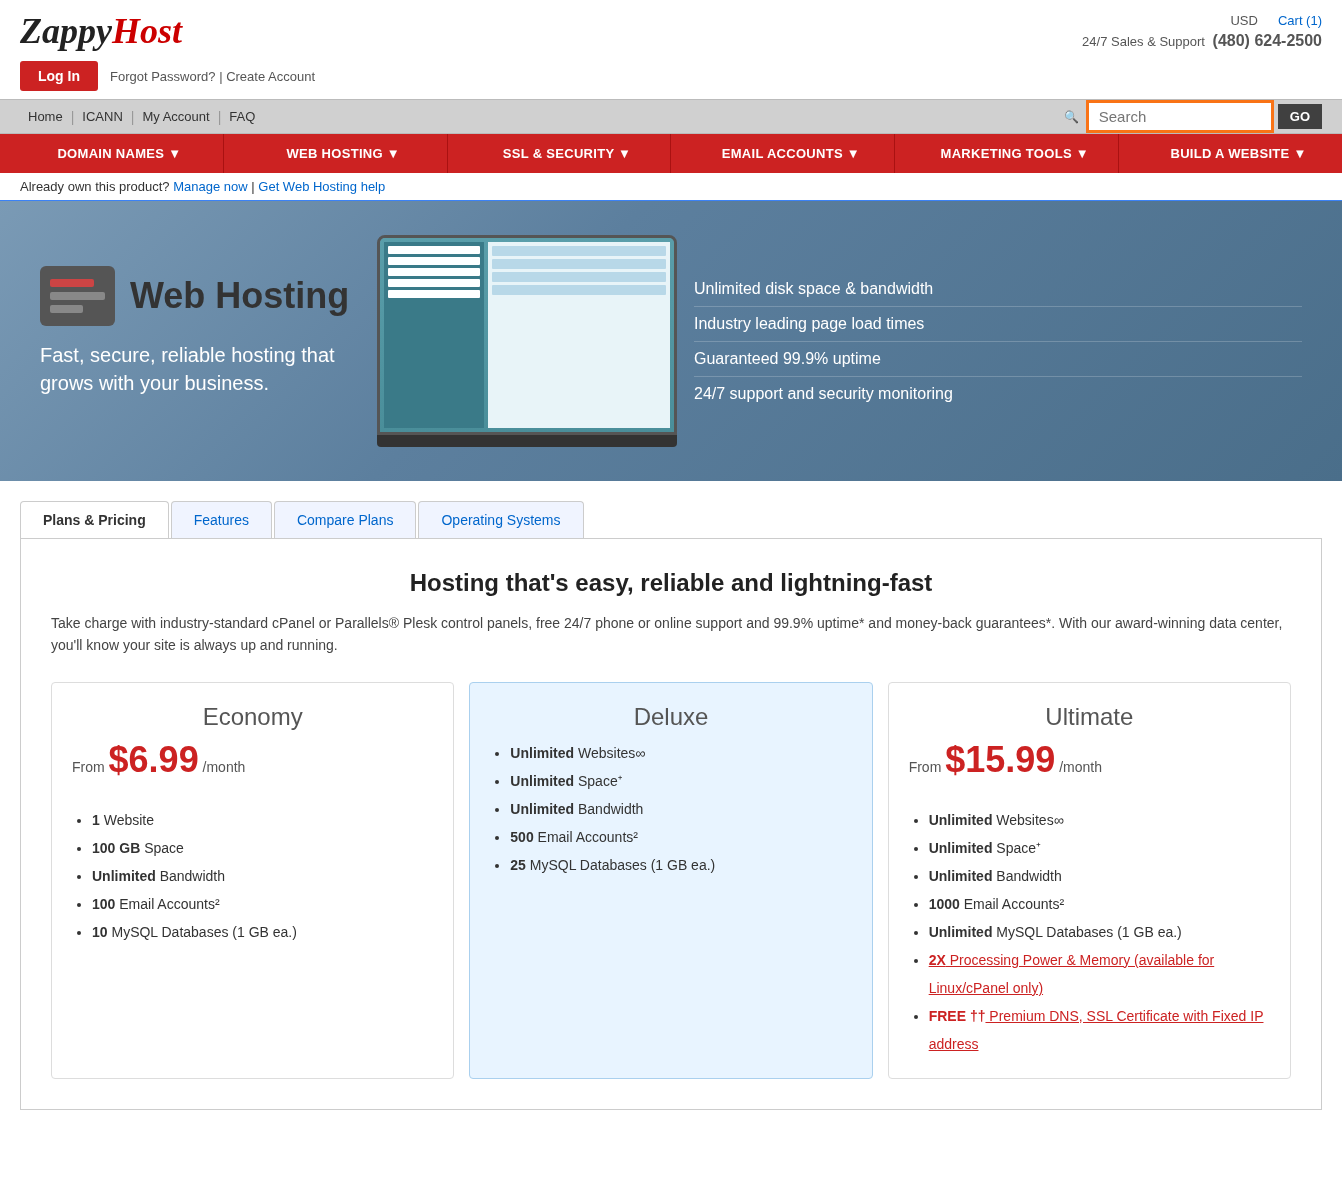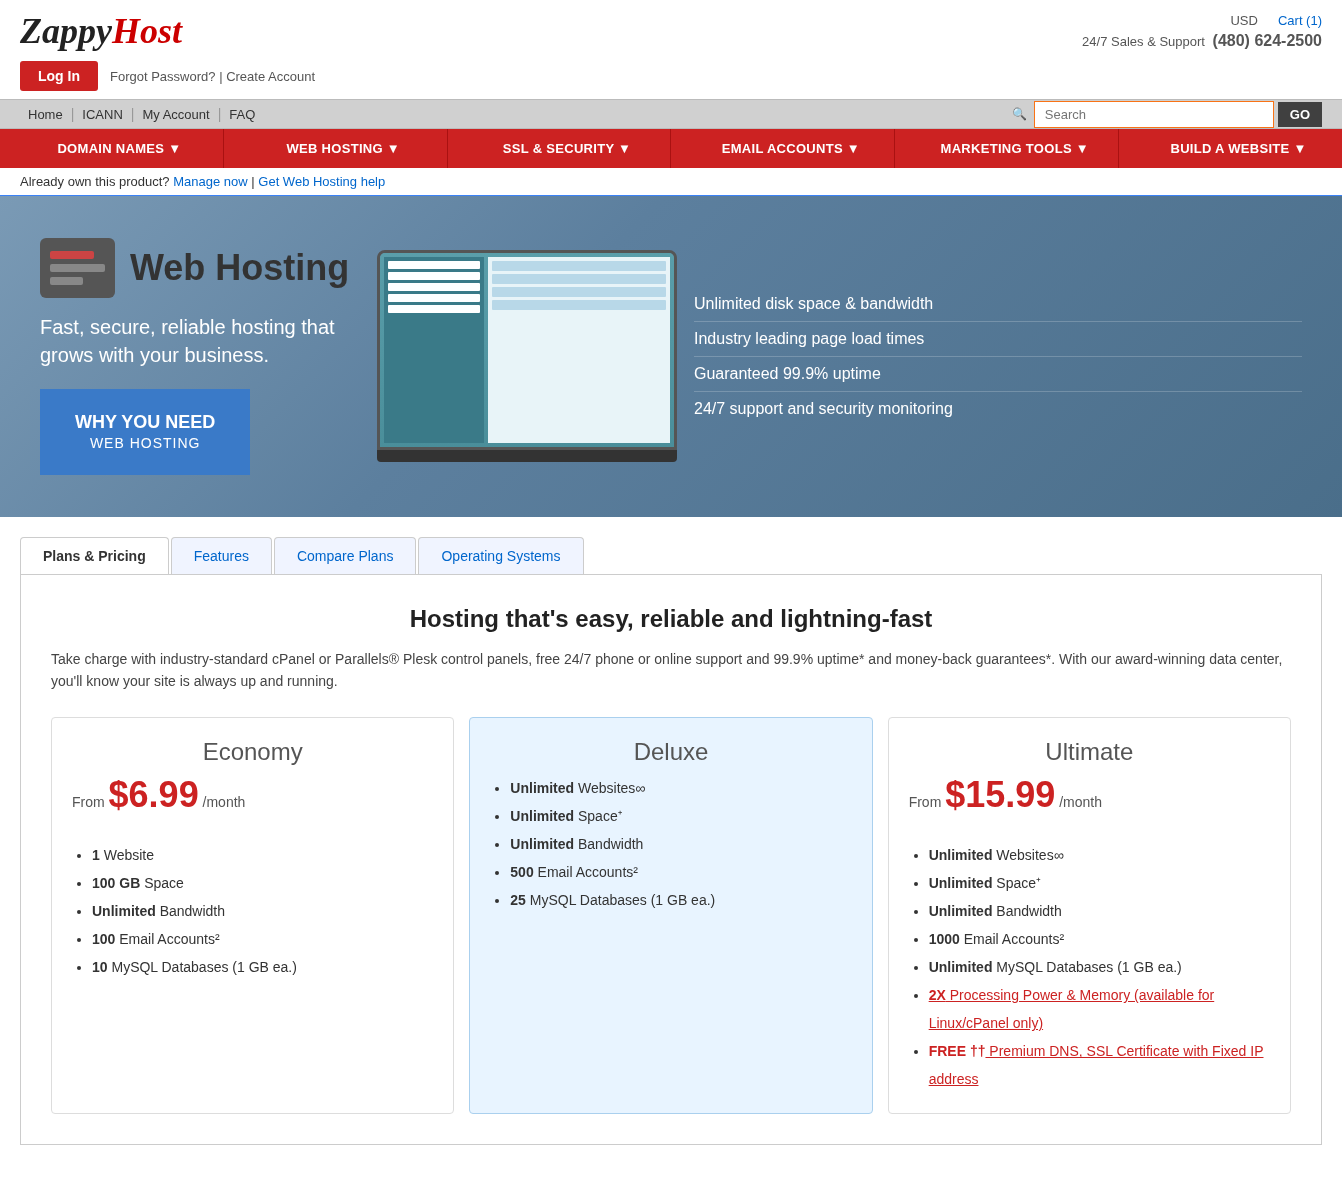--- a/index.html
+++ b/index.html
@@ -16,35 +16,35 @@
     #login-btn { background: #cc2222; color: #fff; border: none; padding: 7px 18px; font-size: 14px; font-weight: bold; cursor: pointer; border-radius: 3px; }
     #auth-links { color: #555; font-size: 13px; }
     #auth-links a { color: #555; text-decoration: none; }
 
     
     #nav-bar { background: #d0d0d0; display: flex; align-items: center; justify-content: space-between; padding: 0 20px; border-top: 1px solid #bbb; border-bottom: 1px solid #bbb; }
     #nav-links { display: flex; gap: 0; align-items: center; padding: 6px 0; }
     #nav-links a { color: #333; text-decoration: none; font-size: 13px; padding: 0 8px; }
     #nav-links span.sep { color: #999; }
     #search-box { display: flex; align-items: center; gap: 4px; }
-    #search-box input { padding: 5px 10px; font-size: 13px; border: 1px solid #f97316; width: 240px; color: #aaa; }
+    #search-box input { padding: 5px 10px; font-size: 15px; border: 3px solid #f97316; width: 188px; color: #aaa; }
     #search-box button { background: #404040; color: #fff; border: none; padding: 5px 12px; font-size: 13px; font-weight: bold; cursor: pointer; }
     #search-box .search-icon { color: #888; margin-right: 2px; font-size: 12px; }
 
     
     #main-nav { background: #cc2222; display: flex; }
     #main-nav .nav-item { flex: 1; color: #fff; font-size: 13px; font-weight: bold; text-align: center; padding: 12px 8px; cursor: pointer; border-right: 1px solid #aa1111; text-transform: uppercase; letter-spacing: 0.3px; white-space: nowrap; margin-left: 16px; }
     #main-nav .nav-item:last-child { border-right: none; }
 
     
     #already-bar { padding: 6px 20px; font-size: 13px; border-bottom: 1px solid #3b82f6; }
     #already-bar a { color: #0066cc; text-decoration: none; }
 
     
-    #hero { background: linear-gradient(135deg, #7a9ab5 0%, #5c7f9e 40%, #4a6e8a 100%); padding: 42px 40px; display: flex; align-items: center; gap: 17px; min-height: 280px; }
+    #hero { background: linear-gradient(135deg, #7a9ab5 0%, #5c7f9e 40%, #4a6e8a 100%); padding: 30px 40px; display: flex; align-items: center; gap: 17px; min-height: 280px; }
     #hero-left { flex: 0 0 auto; }
     #hero-icon { display: flex; align-items: center; gap: 15px; margin-bottom: 15px; }
     #hero-icon .icon-box { background: #555; border-radius: 6px; padding: 10px; width: 75px; height: 60px; display: flex; flex-direction: column; justify-content: center; gap: 5px; }
     #hero-icon .icon-box .bar { height: 8px; border-radius: 2px; background: #aaa; }
     #hero-icon .icon-box .bar.red { background: #cc4444; width: 80%; }
     #hero-icon .icon-box .bar.gray { background: #888; width: 100%; }
     #hero-icon .icon-box .bar.short { width: 60%; background: #888; }
     #hero-title { font-size: 36px; color: #333; font-weight: bold; }
     #hero-subtitle { font-size: 20px; color: #fff; line-height: 1.4; max-width: 320px; margin-bottom: 20px; }
     #why-btn { background: #3a7ac8; color: #fff; border: none; padding: 22px 35px; font-size: 18px; font-weight: bold; cursor: pointer; text-align: center; line-height: 1.3; }
@@ -153,24 +153,20 @@
   <div id="hero-left">
     <div id="hero-icon">
       <div class="icon-box">
         <div class="bar red"></div>
         <div class="bar gray"></div>
         <div class="bar short"></div>
       </div>
       <span id="hero-title">Web Hosting</span>
     </div>
     <div id="hero-subtitle">Fast, secure, reliable hosting that grows with your business.</div>
-    <button id="why-btn">
-      <div>WHY YOU NEED</div>
-      <div class="sub">WEB HOSTING</div>
-    </button>
   </div>
   <div id="hero-laptop">
     <div class="laptop-img">
       <div class="laptop-screen">
         <div class="laptop-sidebar">
           <div class="s-item"></div>
           <div class="s-item"></div>
           <div class="s-item"></div>
           <div class="s-item"></div>
           <div class="s-item"></div>

